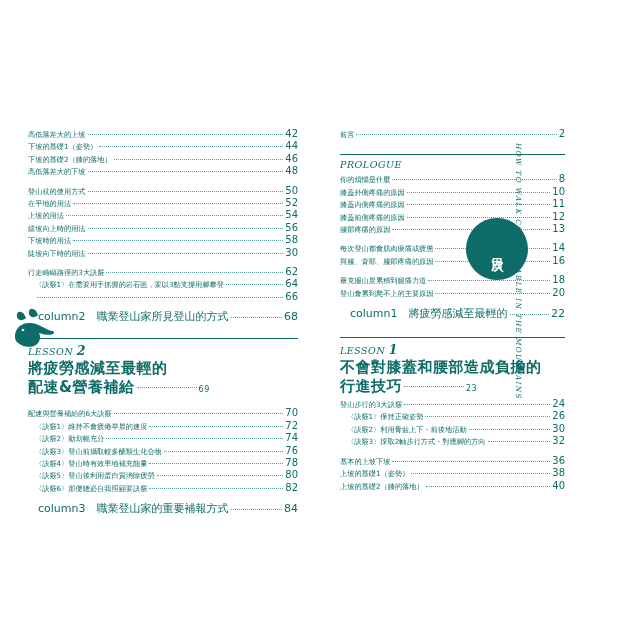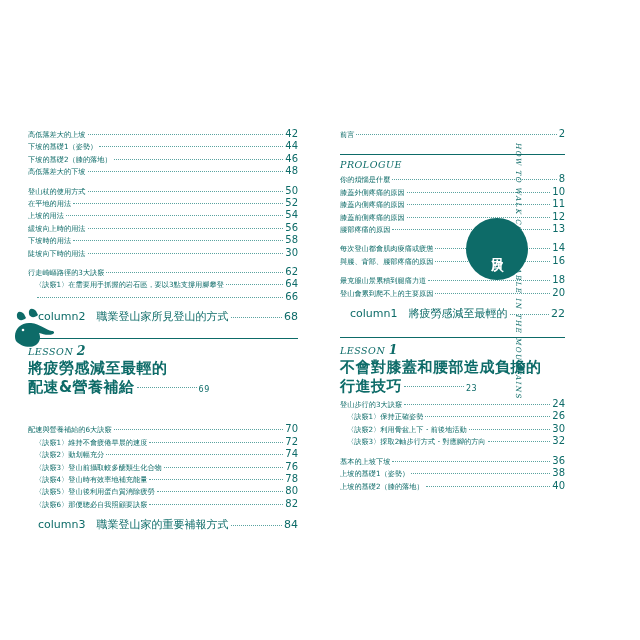--- a/index.html
+++ b/index.html
@@ -173,21 +173,21 @@
         <span class="num">2</span>
       </div>
       <div class="lesson-title">
         <div>將疲勞感減至最輕的</div>
         <div>
           <span>配速&amp;營養補給</span><span class="dots2"></span><span class="pg">69</span>
         </div>
       </div>
     </div>
 
-    <div class="grp" style="margin-top:24px;">
+    <div class="grp" style="margin-top:8px;">
       <div class="line">
         <span class="t">配速與營養補給的6大訣竅</span>
         <span class="dots"></span>
         <span class="p">70</span>
       </div>
       <div class="line indent">
         <span class="t">〈訣竅1〉維持不會疲倦早晨的速度</span>
         <span class="dots"></span>
         <span class="p">72</span>
       </div>

